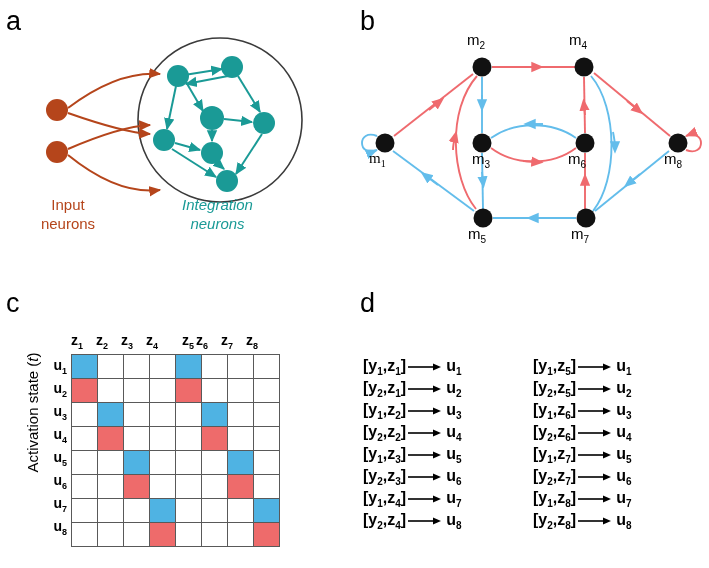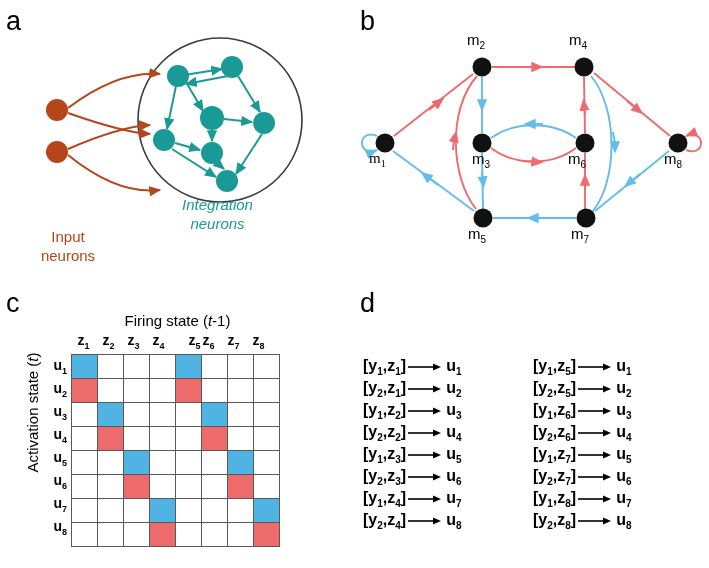--- a/index.html
+++ b/index.html
@@ -43,21 +43,20 @@
   .a-caption {
     position: absolute;
     text-align: center;
     font-size: 15px;
     line-height: 1.28;
     white-space: pre-line;
   }
   #cap-input {
     left: 8px; top: 195px; width: 120px;
     color: #b5451b;
-    margin-top: 32px;
   }
   #cap-integration {
     left: 130px; top: 195px; width: 175px;
     color: #1a9a96;
     font-style: italic;
   }
 
   
   #panel-b {
     position: absolute;
@@ -114,21 +113,20 @@
     padding: 0;
     background: #ffffff;
   }
   table.state-grid td.on-blue { background: #4fb3e3; }
   table.state-grid td.on-red  { background: #ee6b6b; }
 
   .col-head {
     position: absolute;
     top: 48px;
     width: 25px;
-    text-align: center;
     font-size: 14px;
     font-weight: bold;
     font-family: "Liberation Sans", sans-serif;
   }
   .col-head sub { font-size: 9px; font-weight: bold; }
   .row-head {
     position: absolute;
     left: 43px;
     width: 24px;
     text-align: right;
@@ -318,23 +316,20 @@
     <div class="node-label" style="left:112px; top:31px;"><span>m</span><sub>2</sub></div>
     <div class="node-label" style="left:117px; top:150px;"><span>m</span><sub>3</sub></div>
     <div class="node-label" style="left:214px; top:31px;"><span>m</span><sub>4</sub></div>
     <div class="node-label" style="left:113px; top:225px;"><span>m</span><sub>5</sub></div>
     <div class="node-label" style="left:213px; top:150px;"><span>m</span><sub>6</sub></div>
     <div class="node-label" style="left:216px; top:225px;"><span>m</span><sub>7</sub></div>
     <div class="node-label" style="left:309px; top:150px;"><span>m</span><sub>8</sub></div>
   </div>
 
   <div id="panel-c">
-    <div id="c-title">
-      Firing state (<i>t</i>-1)
-    </div>
     <div id="c-ylabel">
       Activation state (<i>t</i>)
     </div>
 
     <div id="c-col-heads">
         <div class="col-head" style="left: 71px;"><b>z</b><sub>1</sub></div>
         <div class="col-head" style="left: 96px;"><b>z</b><sub>2</sub></div>
         <div class="col-head" style="left: 121px;"><b>z</b><sub>3</sub></div>
         <div class="col-head" style="left: 146px;"><b>z</b><sub>4</sub></div>
         <div class="col-head" style="left: 171px; margin-left: 11px;"><b>z</b><sub>5</sub></div>

